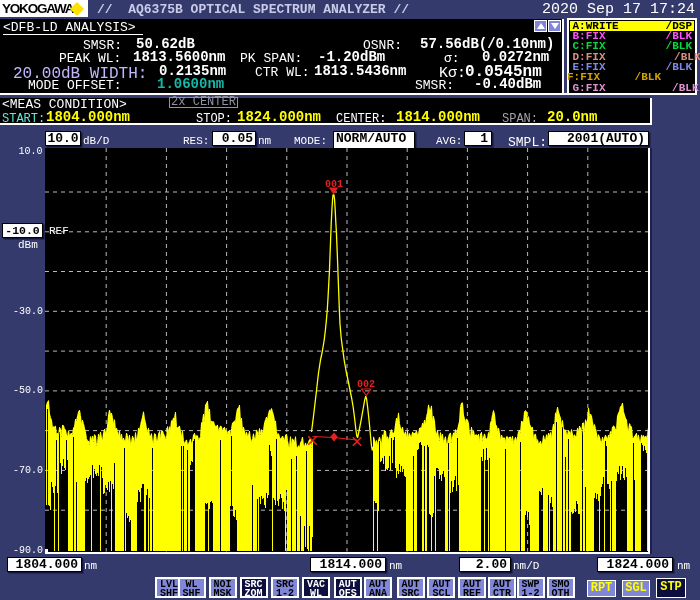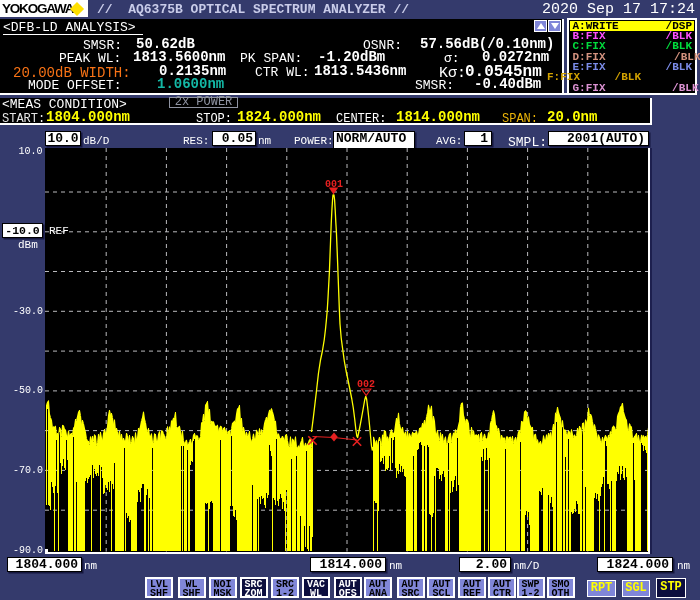--- a/index.html
+++ b/index.html
@@ -22,21 +22,21 @@
 <div style="position:absolute;left:83px;top:37.5px;font-size:13px;color:#fff;white-space:pre">SMSR:</div>
 <div style="position:absolute;left:136px;top:35.5px;font-size:14px;color:#fff;font-weight:bold;white-space:pre">50.62dB</div>
 <div style="position:absolute;left:363px;top:37.5px;font-size:13px;color:#fff;white-space:pre">OSNR:</div>
 <div style="position:absolute;left:420px;top:35.5px;font-size:14px;color:#fff;font-weight:bold;white-space:pre">57.56dB(/0.10nm)</div>
 <div style="position:absolute;left:59px;top:51px;font-size:13px;color:#fff;white-space:pre">PEAK WL:</div>
 <div style="position:absolute;left:133px;top:49px;font-size:14px;color:#fff;font-weight:bold;white-space:pre">1813.5600nm</div>
 <div style="position:absolute;left:240px;top:51px;font-size:13px;color:#fff;white-space:pre">PK SPAN:</div>
 <div style="position:absolute;left:318px;top:49px;font-size:14px;color:#fff;font-weight:bold;white-space:pre">-1.20dBm</div>
 <div style="position:absolute;left:444px;top:51px;font-size:13px;color:#fff;white-space:pre">σ:</div>
 <div style="position:absolute;left:482px;top:49px;font-size:14px;color:#fff;font-weight:bold;white-space:pre">0.0272nm</div>
-<div style="position:absolute;left:13px;top:64.5px;font-size:14px;color:#f97316;white-space:pre">20.00dB WIDTH:</div>
+<div style="position:absolute;left:13px;top:64.5px;font-size:16px;color:#c4b5fd;white-space:pre">20.00dB WIDTH:</div>
 <div style="position:absolute;left:159px;top:62.5px;font-size:14px;color:#fff;font-weight:bold;white-space:pre">0.2135nm</div>
 <div style="position:absolute;left:255px;top:64.5px;font-size:13px;color:#fff;white-space:pre">CTR WL:</div>
 <div style="position:absolute;left:314px;top:62.5px;font-size:14px;color:#fff;font-weight:bold;white-space:pre">1813.5436nm</div>
 <div style="position:absolute;left:439px;top:64.5px;font-size:15px;color:#fff;white-space:pre">Kσ:</div>
 <div style="position:absolute;left:465px;top:62.5px;font-size:16px;color:#fff;font-weight:bold;white-space:pre">0.0545nm</div>
 <div style="position:absolute;left:28px;top:78px;font-size:13px;color:#fff;white-space:pre">MODE OFFSET:</div>
 <div style="position:absolute;left:157px;top:76px;font-size:14px;color:#14b8a6;font-weight:bold;white-space:pre">1.0600nm</div>
 <div style="position:absolute;left:415px;top:78px;font-size:13px;color:#fff;white-space:pre">SMSR:</div>
 <div style="position:absolute;left:474px;top:76px;font-size:14px;color:#fff;font-weight:bold;white-space:pre">-0.40dBm</div>
 <div style="position:absolute;left:534px;top:20px;width:13px;height:11.5px;background:#8086d8;border:1.5px solid #fff"></div>
@@ -57,48 +57,48 @@
     <span style="position:absolute;right:2px">/BLK</span>
   </div>
 <div style="position:absolute;left:569.5px;top:51.7px;width:133px;height:10.3px;color:#d4937f;font-size:11px;font-weight:bold;line-height:10.3px">
     <span style="position:absolute;left:3px">D:FIX</span>
     <span style="position:absolute;right:2px">/BLK</span>
   </div>
 <div style="position:absolute;left:569.5px;top:62.0px;width:124.5px;height:10.3px;color:#7b8ce8;font-size:11px;font-weight:bold;line-height:10.3px">
     <span style="position:absolute;left:3px">E:FIX</span>
     <span style="position:absolute;right:2px">/BLK</span>
   </div>
-<div style="position:absolute;left:544px;top:72.3px;width:99px;height:10.3px;color:#d2a200;font-size:11px;font-weight:bold;line-height:10.3px">
+<div style="position:absolute;left:564px;top:72.3px;width:99px;height:10.3px;color:#d2a200;font-size:11px;font-weight:bold;line-height:10.3px">
     <span style="position:absolute;left:3px">F:FIX</span>
     <span style="position:absolute;right:2px">/BLK</span>
   </div>
 <div style="position:absolute;left:569.5px;top:82.60000000000001px;width:131px;height:10.3px;color:#dc92d2;font-size:11px;font-weight:bold;line-height:10.3px">
     <span style="position:absolute;left:3px">G:FIX</span>
     <span style="position:absolute;right:2px">/BLK</span>
   </div>
 <div style="position:absolute;left:0;top:93px;width:652px;height:2px;background:#fff"></div>
 <div style="position:absolute;left:0;top:98px;width:650px;height:25px;background:#000"></div>
 <div style="position:absolute;left:650px;top:98px;width:2px;height:27px;background:#fff"></div>
 <div style="position:absolute;left:0;top:123px;width:652px;height:2px;background:#fff"></div>
 <div style="position:absolute;left:2px;top:96.5px;font-size:13px;color:#fff;white-space:pre">&lt;MEAS CONDITION&gt;</div>
-<div style="position:absolute;left:169px;top:96.5px;width:69px;height:11px;border:1.5px solid #8f93a2;color:#8f93a2;font-size:12px;line-height:8.5px;text-align:center;white-space:pre">2x POWER</div>
-<div style="position:absolute;left:2px;top:111.5px;font-size:12px;color:#e5e5e5;white-space:pre">START:</div>
+<div style="position:absolute;left:169px;top:96.5px;width:69px;height:11px;border:1.5px solid #8f93a2;color:#8f93a2;font-size:12px;line-height:8.5px;text-align:center;white-space:pre">2x CENTER</div>
+<div style="position:absolute;left:2px;top:111.5px;font-size:12px;color:#5eead4;white-space:pre">START:</div>
 <div style="position:absolute;left:46px;top:109px;font-size:14px;color:#ff0;font-weight:bold;white-space:pre">1804.000nm</div>
 <div style="position:absolute;left:196px;top:111.5px;font-size:12px;color:#fff;white-space:pre">STOP:</div>
 <div style="position:absolute;left:237px;top:109px;font-size:14px;color:#ff0;font-weight:bold;white-space:pre">1824.000nm</div>
 <div style="position:absolute;left:336px;top:111.5px;font-size:12px;color:#fff;white-space:pre">CENTER:</div>
 <div style="position:absolute;left:396px;top:109px;font-size:14px;color:#ff0;font-weight:bold;white-space:pre">1814.000nm</div>
-<div style="position:absolute;left:502px;top:111.5px;font-size:12px;color:#eab308;white-space:pre">SPAN:</div>
+<div style="position:absolute;left:502px;top:111.5px;font-size:12px;color:#a3a3a3;white-space:pre">SPAN:</div>
 <div style="position:absolute;left:547px;top:109px;font-size:14px;color:#ff0;font-weight:bold;white-space:pre">20.0nm</div>
 <div class="wbox" style="left:45px;top:131px;width:36px;height:15px;font-size:13px;line-height:13px;text-align:center">10.0</div>
 <div style="position:absolute;left:83px;top:134.5px;font-size:11px;color:#fff;white-space:pre">dB/D</div>
 <div style="position:absolute;left:183px;top:134.5px;font-size:11px;color:#fff;white-space:pre">RES:</div>
 <div class="wbox" style="left:212px;top:131px;width:44px;height:15px;font-size:13px;line-height:13px;text-align:right;padding-right:2px">0.05</div>
 <div style="position:absolute;left:258px;top:134.5px;font-size:11px;color:#fff;white-space:pre">nm</div>
-<div style="position:absolute;left:294px;top:134.5px;font-size:11px;color:#fff;white-space:pre">POWER:</div>
+<div style="position:absolute;left:294px;top:134.5px;font-size:11px;color:#fff;white-space:pre">MODE:</div>
 <div class="wbox" style="left:333px;top:131px;width:82px;height:33px;font-size:13px;line-height:13px;padding-left:2px">NORM/AUTO</div>
 <div style="position:absolute;left:436px;top:134.5px;font-size:11px;color:#fff;white-space:pre">AVG:</div>
 <div class="wbox" style="left:464px;top:131px;width:28px;height:15px;font-size:13px;line-height:13px;text-align:right;padding-right:3px">1</div>
 <div style="position:absolute;left:508px;top:134.5px;font-size:13px;color:#fff;white-space:pre">SMPL:</div>
 <div class="wbox" style="left:548px;top:131px;width:101px;height:15px;font-size:13px;line-height:13px;text-align:right;padding-right:3px">2001(AUTO)</div>
 <svg style="position:absolute;left:45px;top:148px" width="603" height="404" viewBox="45 148 603 404">
 <rect x="45" y="148" width="603" height="404" fill="#000"></rect>
 <g stroke="#b9b9bc" stroke-width="1" stroke-dasharray="4 4">
 <line x1="106.2" y1="148" x2="106.2" y2="551.5"></line>
 <line x1="166.4" y1="148" x2="166.4" y2="551.5"></line>
@@ -146,21 +146,21 @@
 <div style="position:absolute;left:13px;top:464.5px;font-size:10px;color:#fff;white-space:pre">-70.0</div>
 <div style="position:absolute;left:13px;top:544.5px;font-size:10px;color:#fff;white-space:pre">-90.0</div>
 <div class="wbox" style="left:7px;top:557px;width:75px;height:15px;font-size:13px;line-height:13px;text-align:right;padding-right:3px">1804.000</div>
 <div style="position:absolute;left:84px;top:560px;font-size:11px;color:#fff;white-space:pre">nm</div>
 <div class="wbox" style="left:310px;top:557px;width:76px;height:15px;font-size:13px;line-height:13px;text-align:right;padding-right:3px">1814.000</div>
 <div style="position:absolute;left:389px;top:560px;font-size:11px;color:#fff;white-space:pre">nm</div>
 <div class="wbox" style="left:459px;top:557px;width:52px;height:15px;font-size:13px;line-height:13px;text-align:right;padding-right:3px">2.00</div>
 <div style="position:absolute;left:513px;top:560px;font-size:11px;color:#fff;white-space:pre">nm/D</div>
 <div class="wbox" style="left:597px;top:557px;width:76px;height:15px;font-size:13px;line-height:13px;text-align:right;padding-right:3px">1824.000</div>
 <div style="position:absolute;left:677px;top:560px;font-size:11px;color:#fff;white-space:pre">nm</div>
-<div class="sk" style="left:145px;top:577px">LVL
+<div class="sk" style="left:155px;top:577px">LVL
 SHF</div>
 <div class="sk" style="left:177.5px;top:577px">WL
 SHF</div>
 <div class="sk" style="left:208.6px;top:577px">NOI
 MSK</div>
 <div class="sk skd" style="left:239.6px;top:577px">SRC
 ZOM</div>
 <div class="sk" style="left:271.0px;top:577px">SRC
 1-2</div>
 <div class="sk skd" style="left:302.0px;top:577px">VAC

